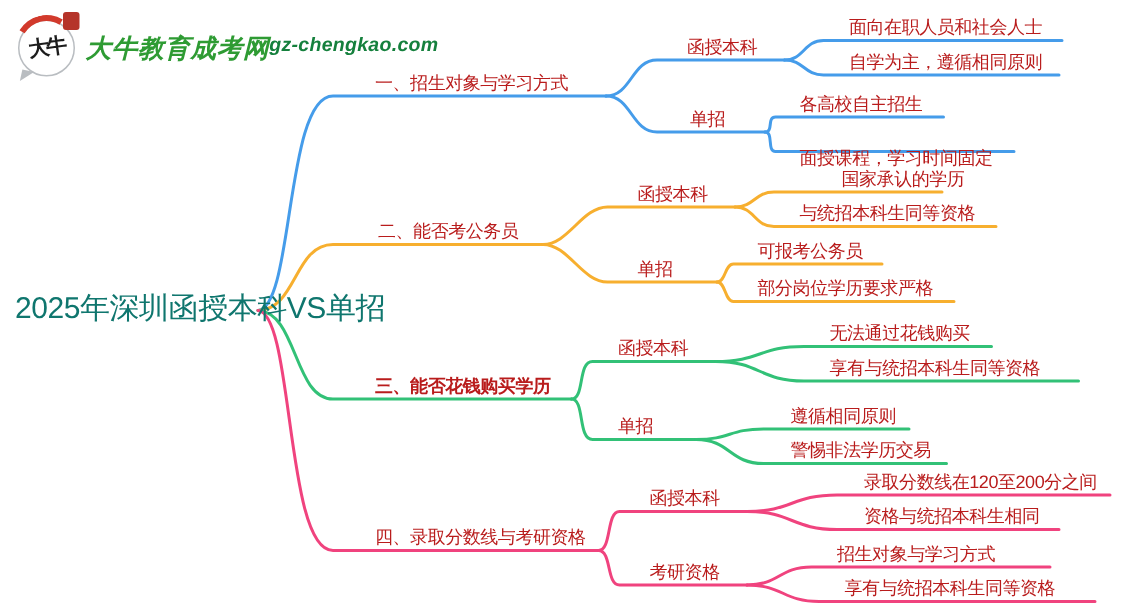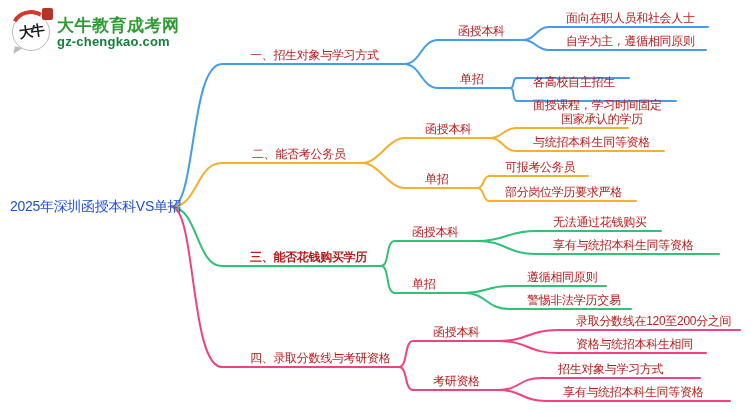--- a/index.html
+++ b/index.html
@@ -5,41 +5,41 @@
   html,body{margin:0;padding:0;background:#fff;}
   .stage{
     position:relative;width:750px;height:410px;overflow:hidden;background:#fff;
     font-family:"Liberation Sans","DejaVu Sans",sans-serif;
   }
   svg.links{position:absolute;left:0;top:0;pointer-events:none;}
   .n{
     position:absolute;font-size:12px;line-height:16px;color:#b91c1c;
     white-space:nowrap;letter-spacing:-0.3px;
   }
-  .lv0{font-size:14px;line-height:17px;color:#1d4ed8;}
+  .lv0{font-size:20px;line-height:17px;color:#0f766e;}
   
   .logo{position:absolute;left:12px;top:13px;display:flex;align-items:center;gap:7px;}
   .bubble{
     position:relative;width:36px;height:36px;border:1.5px solid #b9bdc1;border-radius:50%;
     background:#fff;display:flex;align-items:center;justify-content:center;
   }
   .bubble .chars{font-weight:bold;font-size:14px;color:#1c1c1c;letter-spacing:-2px;
     font-family:"Liberation Serif","DejaVu Serif",serif;transform:rotate(-8deg);}
   .bubble .arc{
     position:absolute;left:-3px;top:-4px;width:34px;height:34px;border-radius:50%;
     border:4px solid transparent;border-top:4px solid #d23a2c;transform:rotate(-14deg);
   }
   .bubble .seal{
     position:absolute;right:-4px;top:-6px;width:11px;height:12px;background:#b5342a;border-radius:2px;
   }
   .bubble .tail{
     position:absolute;left:1px;bottom:-5px;width:0;height:0;
     border-left:8px solid #b9bdc1;border-bottom:8px solid transparent;transform:rotate(12deg);
   }
-  .logo-text{display:flex;flex-direction:column;}
+  .logo-text{display:flex;flex-direction:row;font-style:italic;}
   .logo-name{font-weight:bold;font-size:17px;line-height:19px;color:#2e9b33;letter-spacing:0.5px;}
   .logo-domain{font-weight:bold;font-size:13px;line-height:14px;color:#15803d;letter-spacing:0.2px;}
 </style>
 </head>
 <body>
 
 <div class="stage">
 
   <svg class="links" width="750" height="410" viewBox="0 0 750 410" fill="none" stroke-width="2" stroke-linecap="round">
 
@@ -97,21 +97,21 @@
     </div>
   </div>
 
   <span class="n lv0" style="left:10px;top:198px;">2025年深圳函授本科VS单招</span>
 
   <span class="n" style="left:250px;top:47px;">一、招生对象与学习方式</span>
   <span class="n" style="left:458px;top:23px;">函授本科</span>
   <span class="n" style="left:460px;top:71px;">单招</span>
   <span class="n" style="left:566px;top:10px;">面向在职人员和社会人士</span>
   <span class="n" style="left:566px;top:33px;">自学为主，遵循相同原则</span>
-  <span class="n" style="left:533px;top:74px;">各高校自主招生</span>
+  <span class="n" style="left:533px;top:61px;">各高校自主招生</span>
   <span class="n" style="left:533px;top:97px;">面授课程，学习时间固定</span>
 
   <span class="n" style="left:252px;top:146px;">二、能否考公务员</span>
   <span class="n" style="left:425px;top:121px;">函授本科</span>
   <span class="n" style="left:425px;top:171px;">单招</span>
   <span class="n" style="left:561px;top:111px;font-family:Liberation Serif, serif;">国家承认的学历</span>
   <span class="n" style="left:533px;top:134px;">与统招本科生同等资格</span>
   <span class="n" style="left:505px;top:159px;">可报考公务员</span>
   <span class="n" style="left:505px;top:184px;">部分岗位学历要求严格</span>
 

